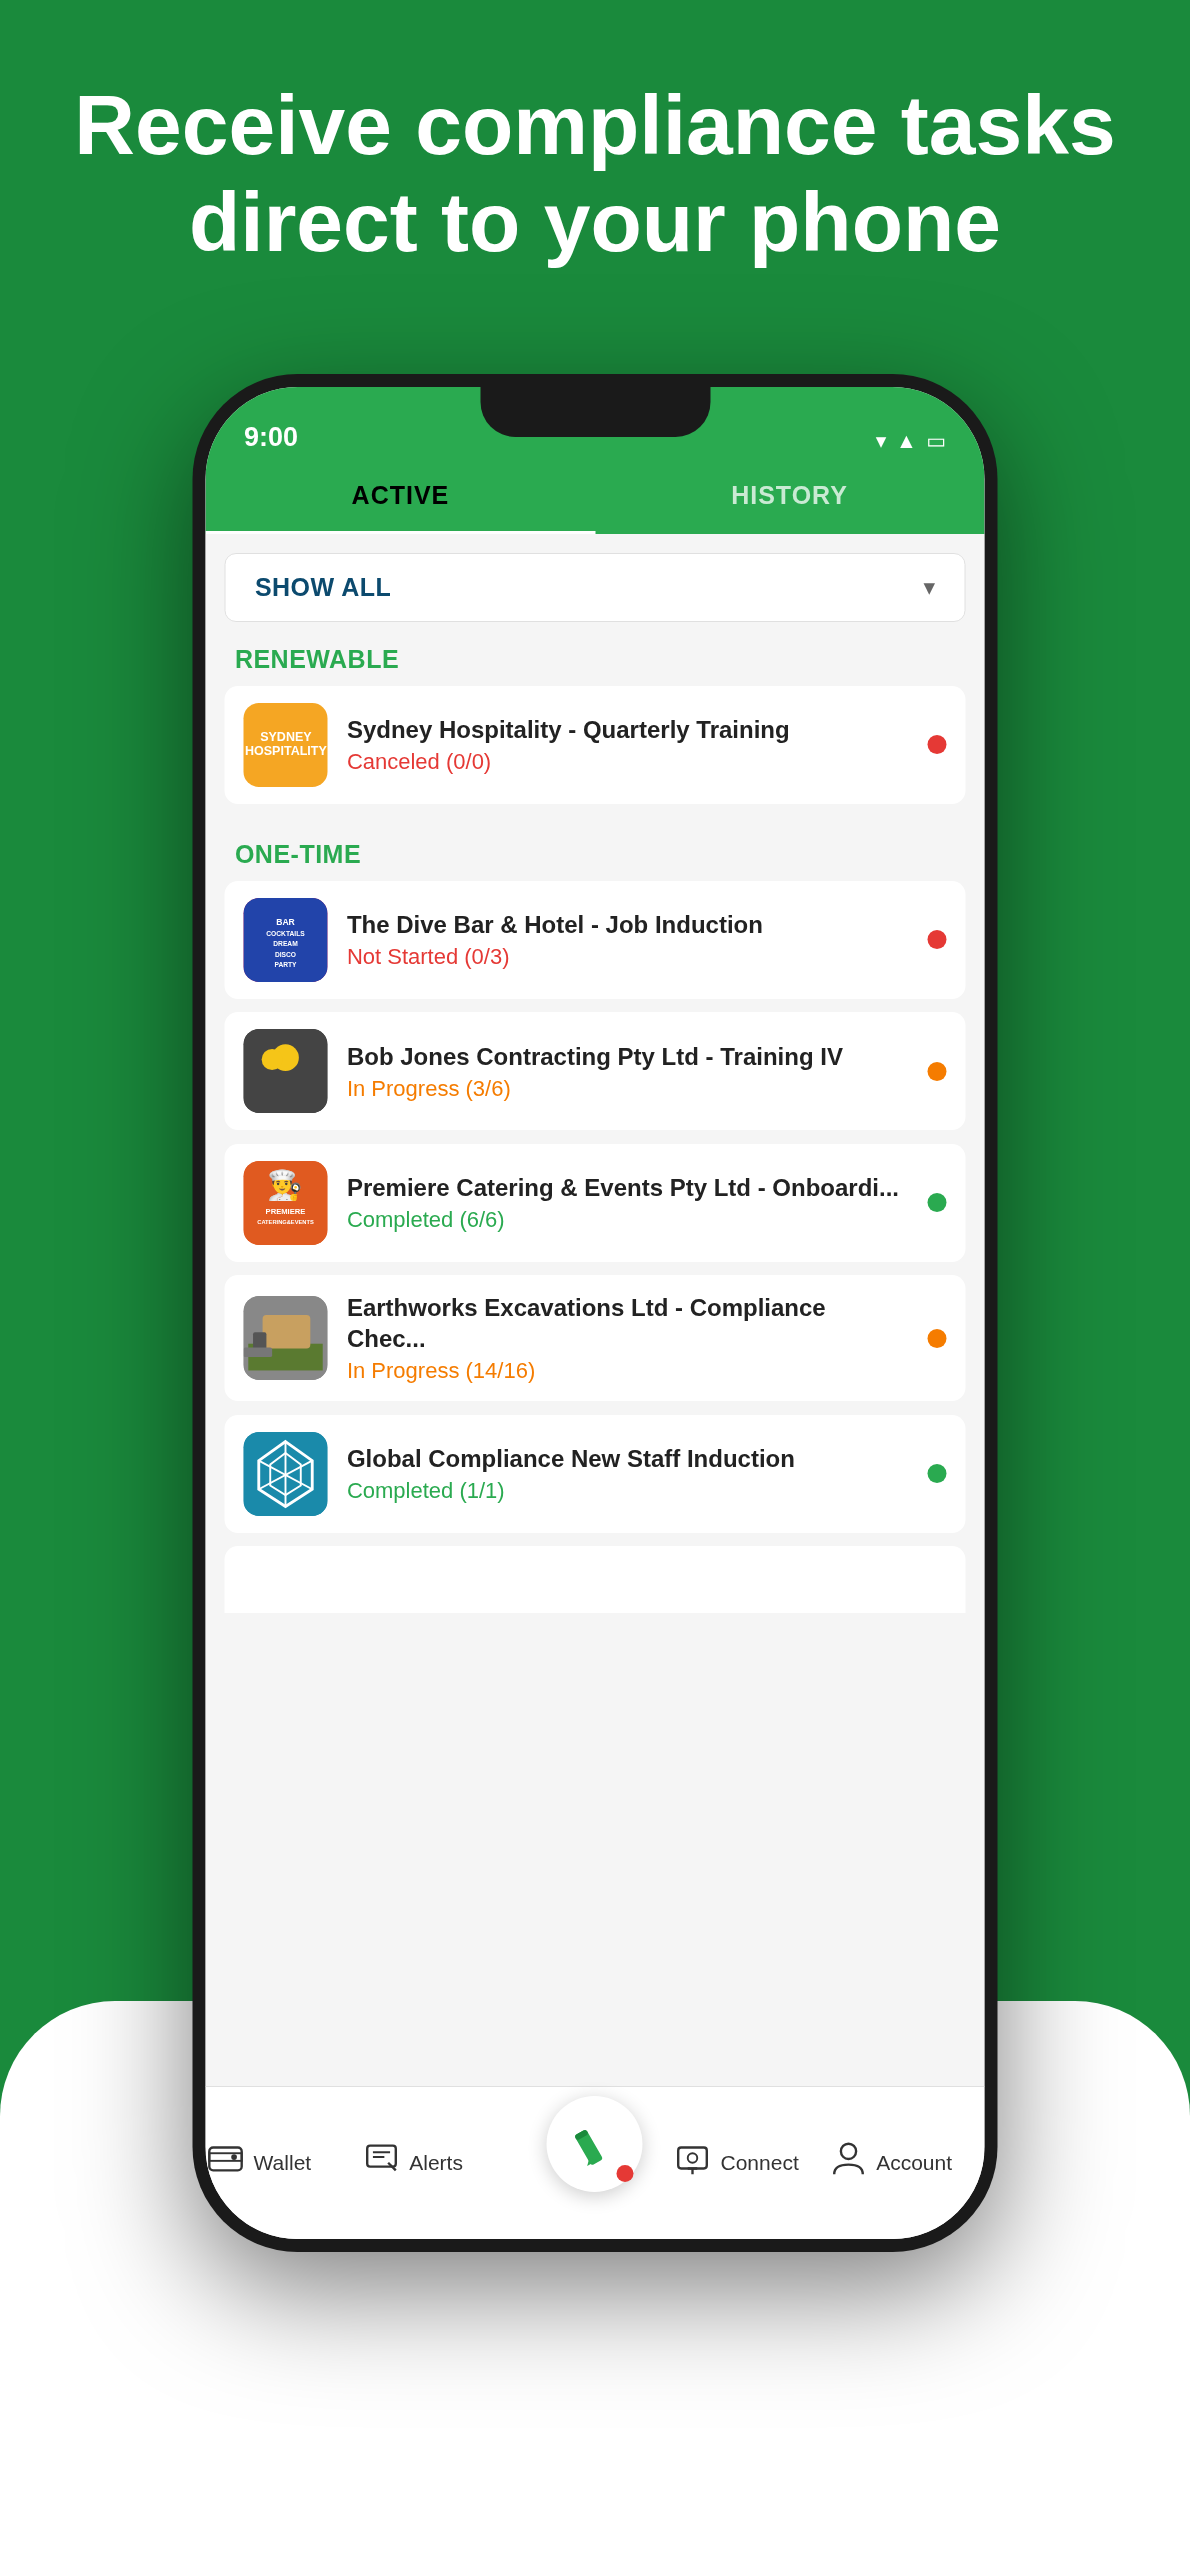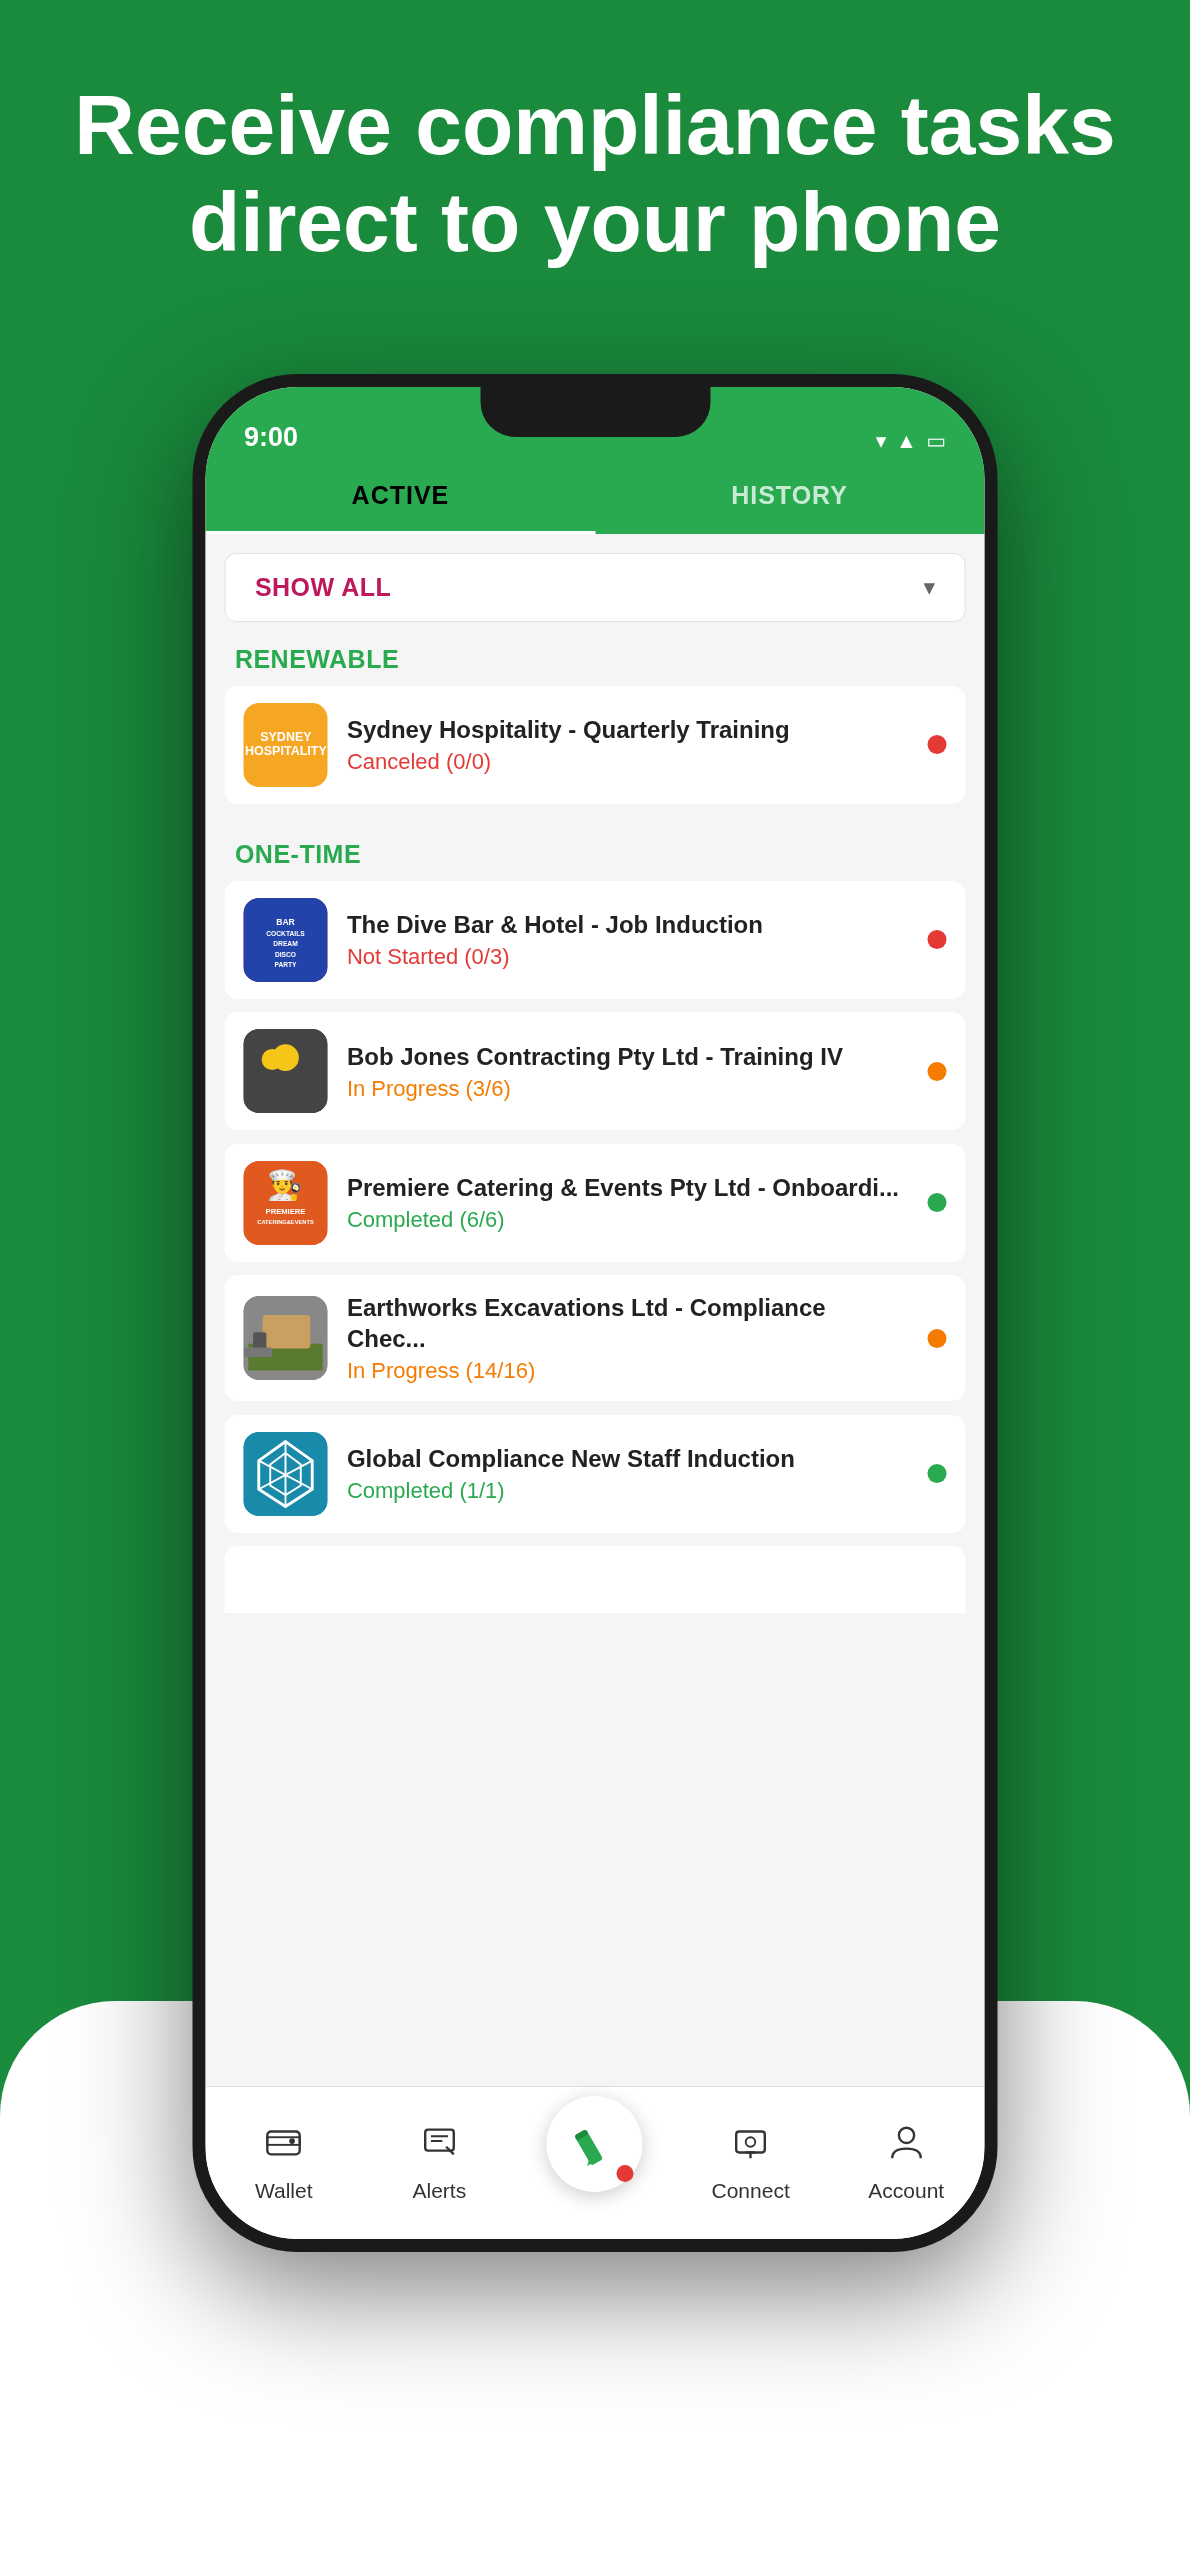--- a/index.html
+++ b/index.html
@@ -151,21 +151,21 @@
       border-radius: 11.5px;
       display: flex;
       align-items: center;
       justify-content: space-between;
       border: 1px solid #e0e0e0;
     }
 
     .filter-label {
       font-size: 25px;
       font-weight: 600;
-      color: #be185d;
+      color: #0c4a6e;
       letter-spacing: 0.5px;
     }
 
     .filter-chevron {
       font-size: 23px;
       color: #666;
     }
 
     
     .section-header {
@@ -271,21 +271,20 @@
       display: flex;
       align-items: center;
       justify-content: space-around;
       border-top: 1px solid #e0e0e0;
       flex-shrink: 0;
       position: relative;
     }
 
     .nav-item {
       display: flex;
-      flex-direction: column;
       align-items: center;
       gap: 7.7px;
       flex: 1;
     }
 
     .nav-icon {
       font-size: 40px;
       color: #333;
     }
 

